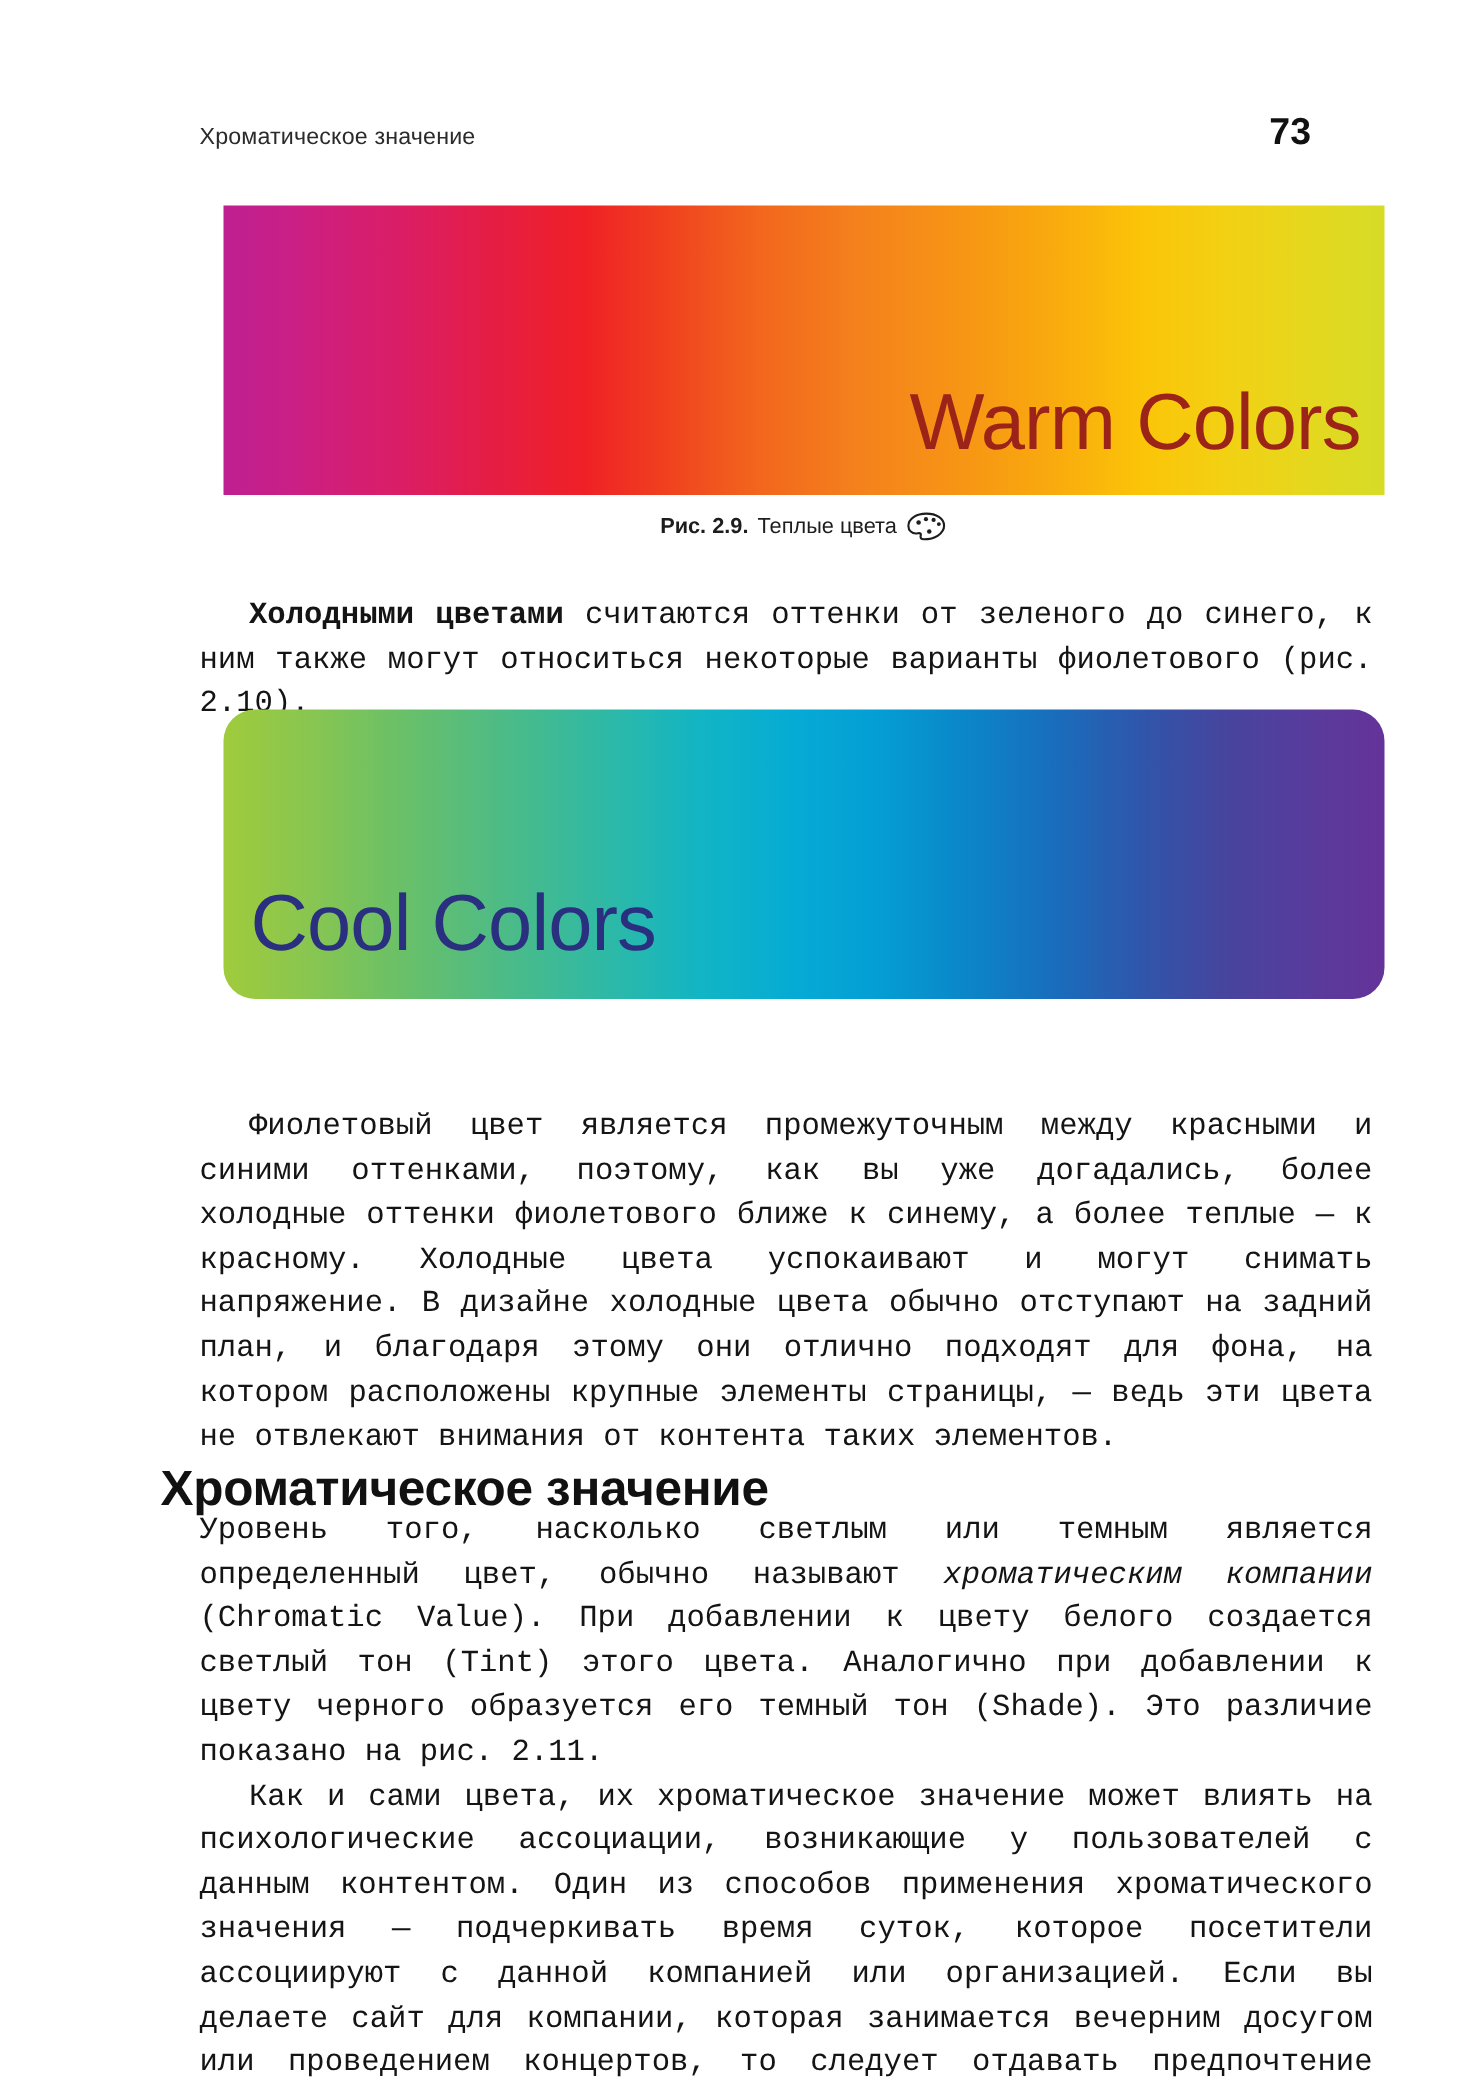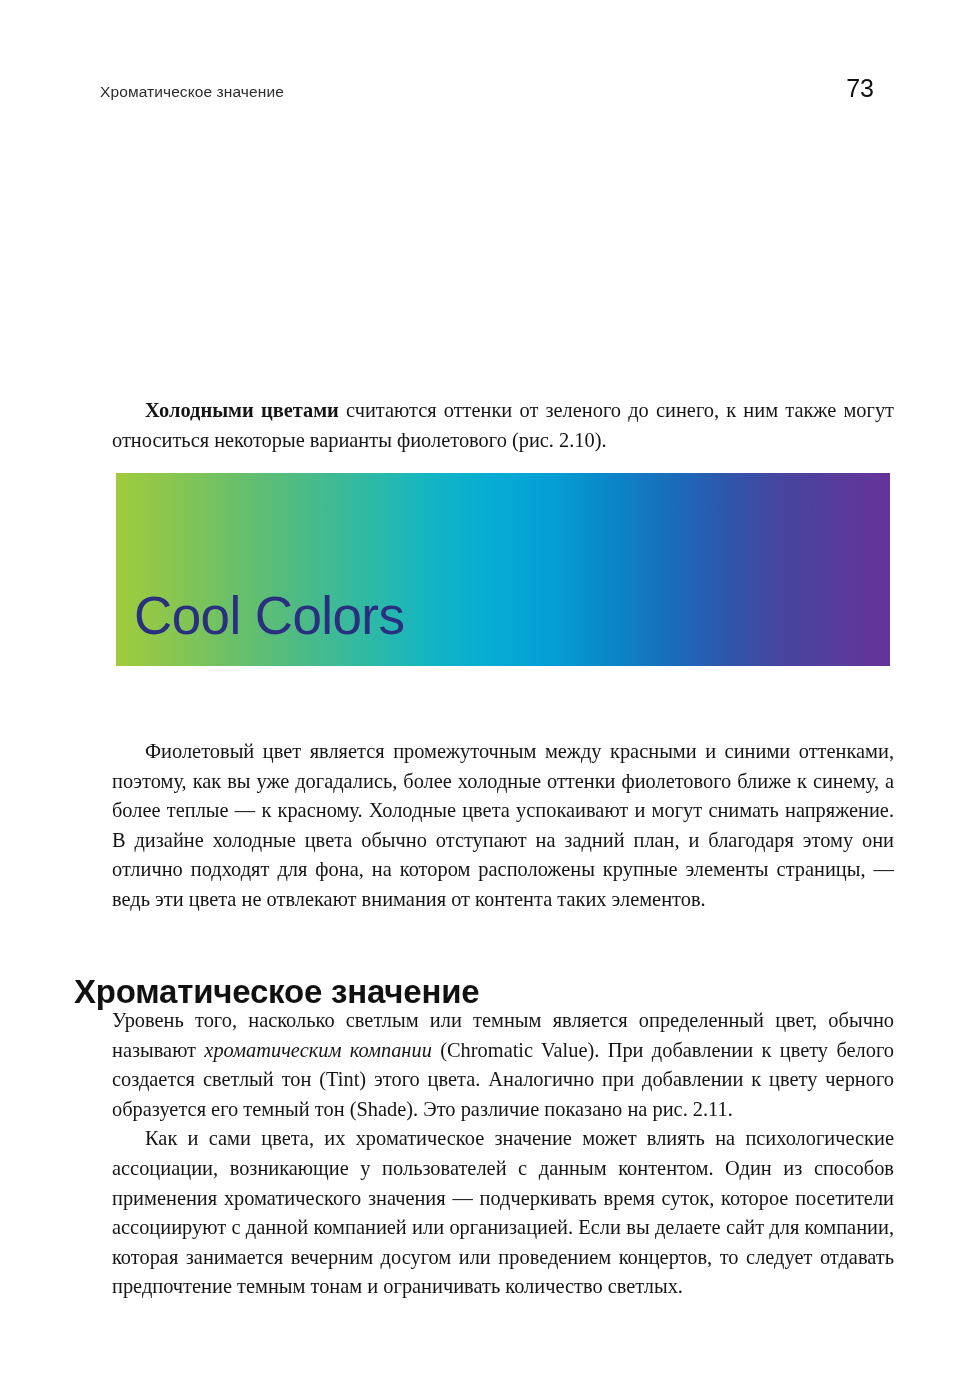--- a/index.html
+++ b/index.html
@@ -14,20 +14,21 @@
     position: relative;
     font-family: "Liberation Serif", serif;
     color: #1a1a1a;
     overflow: hidden;
   }
 
   .page {
     position: absolute;
     inset: 0;
     background: #ffffff;
+    margin-left: 33px;
   }
 
   
   .running-head {
     position: absolute;
     left: 100px;
     right: 100px;
     top: 76px;
     height: 30px;
     display: flex;
@@ -36,21 +37,21 @@
   }
   .running-head-title {
     font-family: "Liberation Sans", sans-serif;
     font-size: 15.5px;
     letter-spacing: .1px;
     color: #2b2b2b;
   }
   .running-head-folio {
     font-family: "Liberation Sans", sans-serif;
     font-size: 25px;
-    font-weight: normal;
+    font-weight: bold;
     color: #111111;
     line-height: 1;
   }
 
   
   .figure {
     position: absolute;
     left: 116px;
     width: 774px;
   }
@@ -89,20 +90,21 @@
       #2eb9a6 33%,
       #12b5c4 41%,
       #06abd4 49%,
       #049fd4 56%,
       #0b86c8 64%,
       #1a6cbb 72%,
       #2f56ab 79%,
       #46459e 86%,
       #573c9c 93%,
       #653399 100%);
+    border-radius: 21px;
   }
   .swatch-label {
     position: absolute;
     font-family: "Liberation Sans", sans-serif;
     font-size: 53px;
     font-weight: 400;
     letter-spacing: -0.6px;
     white-space: nowrap;
     line-height: 1;
   }
@@ -132,23 +134,23 @@
     align-items: center;
     gap: 6px;
   }
   .caption-num { font-weight: bold; }
   .caption-text { font-weight: normal; }
   .palette-icon { display: inline-block; line-height: 0; }
 
   
   .body-text {
     position: absolute;
-    left: 112px;
+    left: 100px;
     width: 782px;
-    font-family: Liberation Serif, serif;
+    font-family: Liberation Mono, monospace;
     font-size: 20.4px;
     line-height: 29.6px;
     text-align: justify;
     color: #141414;
     hyphens: manual;
   }
   .body-text p { margin: 0; }
   .body-text p + p { margin-top: 0; }
   .indent { text-indent: 33px; }
   .p-cold    { top: 396px; }
@@ -174,20 +176,41 @@
 </head>
 <body>
 
 <div class="page">
 
   <div class="running-head">
     <span class="running-head-title">Хроматическое значение</span>
     <span class="running-head-folio">73</span>
   </div>
 
+  <div class="figure fig-warm">
+    <div class="swatch swatch-warm">
+      <span class="swatch-label label-warm">Warm Colors</span>
+    </div>
+    <div class="caption">
+      <span class="caption-row">
+        <span class="caption-num">Рис. 2.9.</span>
+        <span class="caption-text">Теплые цвета</span>
+        <span class="palette-icon">
+          <svg width="28" height="20" viewBox="0 0 28 20" aria-hidden="true">
+            <path d="M13.6 1.4C6.8 1.4 1.6 4.8 1.6 9.6c0 3.3 2.5 5.1 5 5.1 1 0 1.6-.3 2.2-.3.8 0 1.1.5 1.1 1.1 0 .4-.2.8-.2 1.3 0 1 .9 1.7 2.3 1.7 7 0 13.4-3.6 13.4-9.1 0-4.9-5.3-8-11.8-8z" fill="none" stroke="#1d1d1d" stroke-width="1.4"></path>
+            <circle cx="8.4" cy="7.4" r="1.5" fill="#1d1d1d"></circle>
+            <circle cx="13.3" cy="5.1" r="1.4" fill="#1d1d1d"></circle>
+            <circle cx="18.4" cy="5.6" r="1.4" fill="#1d1d1d"></circle>
+            <circle cx="21.9" cy="8.4" r="1.3" fill="#1d1d1d"></circle>
+            <circle cx="15.5" cy="13.4" r="1.5" fill="#1d1d1d"></circle>
+          </svg>
+        </span>
+      </span>
+    </div>
+  </div>
 
   <div class="body-text p-cold">
     <p class="indent">
       <b class="run-in">Холодными цветами</b><span> считаются оттенки от зеленого до синего, к ним также могут относиться некоторые варианты фиолетового (рис. 2.10).</span>
     </p>
   </div>
 
   <div class="figure fig-cool">
     <div class="swatch swatch-cool">
       <span class="swatch-label label-cool">Cool Colors</span>

